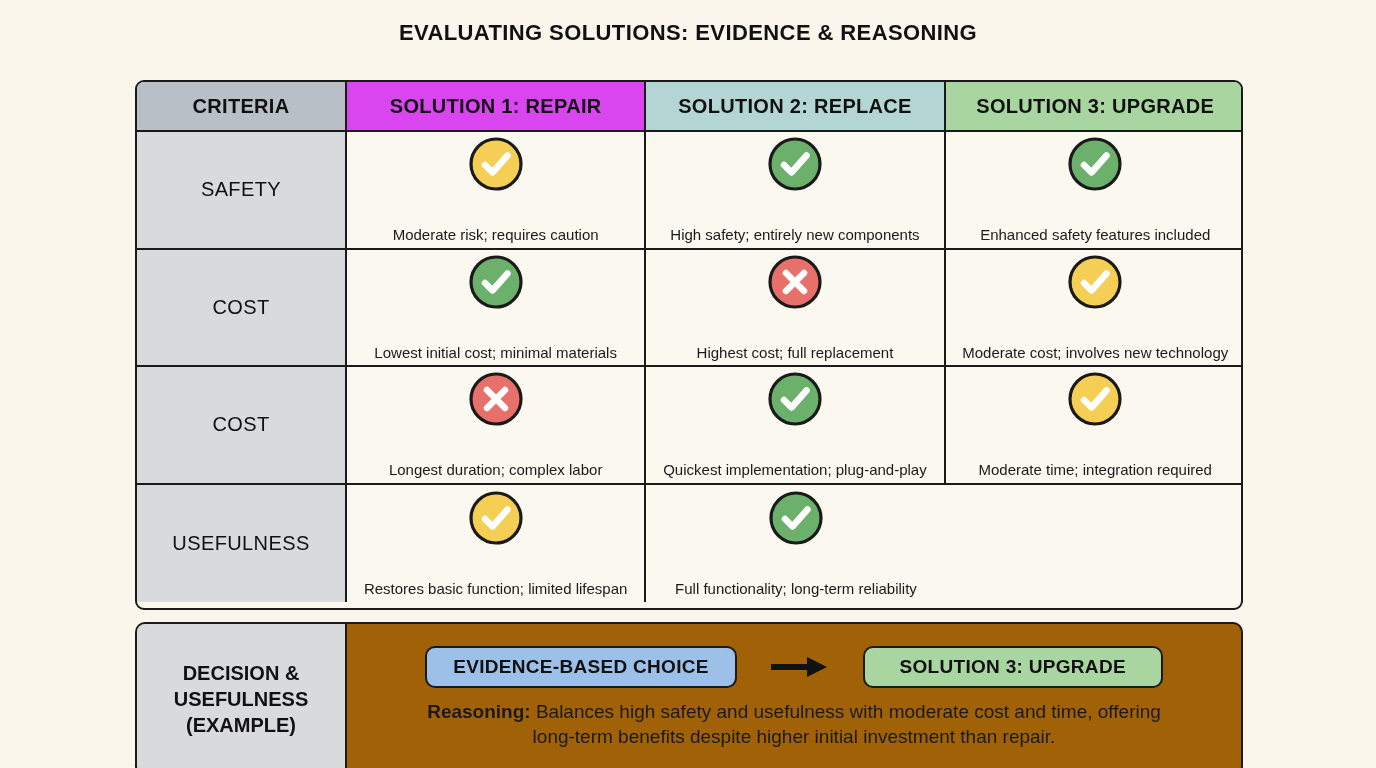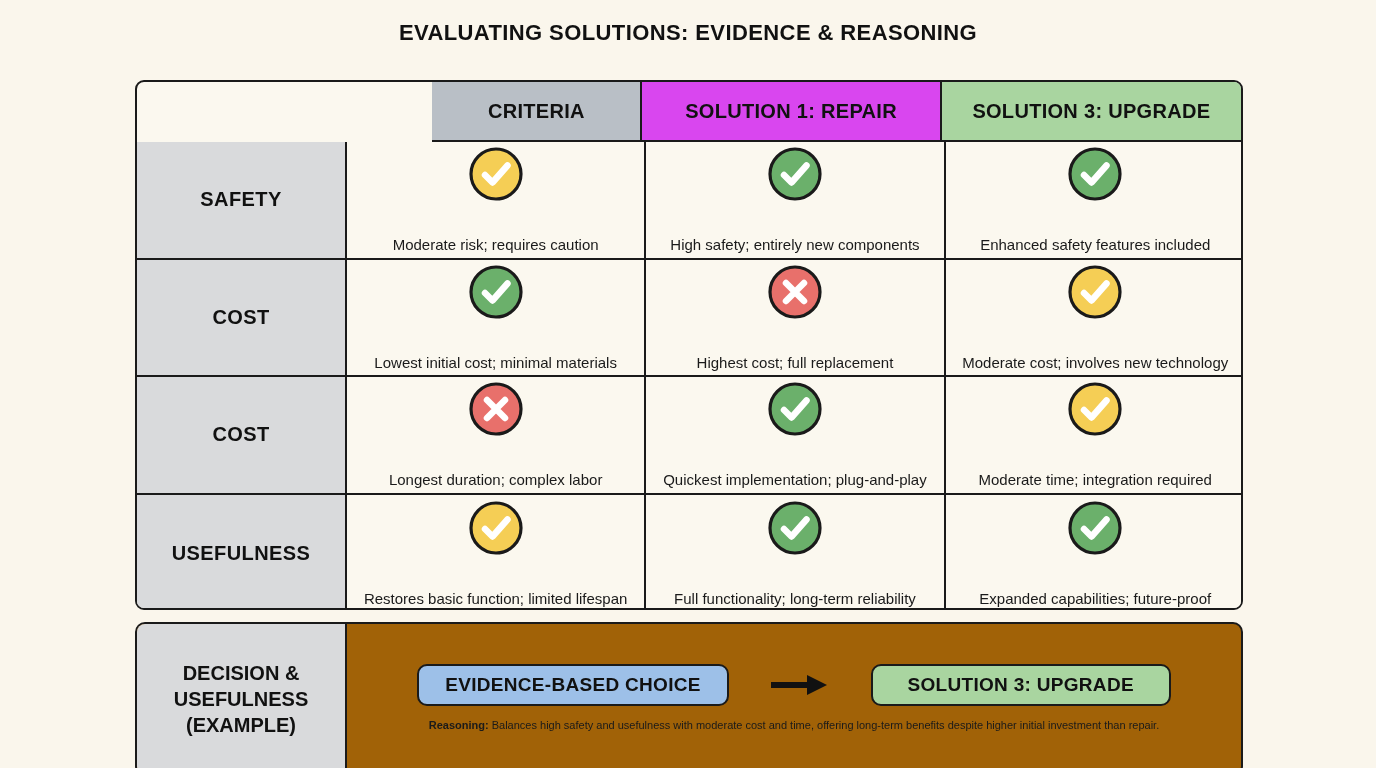--- a/index.html
+++ b/index.html
@@ -44,21 +44,21 @@
     border-radius: 9px;
     overflow: hidden;
     background: #fbf8ef;
   }
 
   .row {
     display: flex;
     width: 100%;
   }
 
-  .row.header { height: 60px; justify-content: flex-end; }
+  .row.header { height: 50px; }
   .row.body   { height: 117.5px; }
 
   .cell {
     border-right: 2px solid #1a1a1a;
     border-bottom: 2px solid #1a1a1a;
     display: flex;
     flex-direction: column;
     align-items: center;
     justify-content: center;
     position: relative;
@@ -80,21 +80,21 @@
     font-weight: bold;
     color: #111111;
     letter-spacing: 0.3px;
     text-align: center;
   }
 
   
   .criteria-cell { background: #d9dadc; }
   .criteria-label {
     font-size: 20px;
-    font-weight: bold;
+    font-weight: normal;
     color: #111111;
     letter-spacing: 0.4px;
     text-align: center;
   }
 
   .data-cell { background: #fbf8ef; padding: 8px 12px; gap: 20px; }
 
   .icon-wrap {
     width: 58px; height: 58px;
     margin-bottom: 14px;
@@ -148,21 +148,21 @@
     flex-direction: column;
     align-items: center;
     justify-content: center;
     padding: 10px 14px 12px 14px;
   }
 
   .choice-row {
     display: flex;
     align-items: center;
     justify-content: center;
-    gap: 40px;
+    gap: 32px;
     margin-bottom: 12px;
   }
 
   .pill {
     border: 2.5px solid #1a1a1a;
     border-radius: 10px;
     height: 42px;
     display: flex;
     align-items: center;
     justify-content: center;
@@ -172,21 +172,21 @@
     color: #111111;
     letter-spacing: 0.3px;
     min-width: 300px;
   }
   .pill-blue  { background: #9dc0e8; }
   .pill-green { background: #a9d5a0; }
 
   .arrow { display: flex; align-items: center; }
 
   .reasoning {
-    font-size: 11px;
+    font-size: 19px;
     color: #1a1a1a;
     text-align: center;
     line-height: 1.3;
     max-width: 760px;
   }
   .reasoning b { font-weight: bold; }
 </style>
 </head>
 <body>
 
@@ -196,20 +196,23 @@
 
   <div class="matrix">
 
     <div class="row header">
       <div class="cell col-criteria hd-criteria">
         <span class="hd-label">CRITERIA</span>
       </div>
       <div class="cell col-sol hd-s1">
         <span class="hd-label">SOLUTION 1: REPAIR</span>
       </div>
+      <div class="cell col-sol hd-s2">
+        <span class="hd-label">SOLUTION 2: REPLACE</span>
+      </div>
       <div class="cell col-sol hd-s3">
         <span class="hd-label">SOLUTION 3: UPGRADE</span>
       </div>
     </div>
 
     <div class="row body">
       <div class="cell col-criteria criteria-cell">
         <span class="criteria-label">SAFETY</span>
       </div>
       <div class="cell col-sol data-cell">
@@ -321,29 +324,20 @@
         <span class="cell-note">Restores basic function; limited lifespan</span>
       </div>
       <div class="cell col-sol data-cell">
         <span class="icon-wrap">
           <svg width="56" height="56" viewBox="0 0 56 56">
               <circle cx="28" cy="28" r="25" fill="#6bb06b" stroke="#1a1a1a" stroke-width="3.2"></circle>
               <path d="M17 29 L24.5 36.5 L39.5 19.5" fill="none" stroke="#ffffff" stroke-width="6.5" stroke-linecap="round" stroke-linejoin="round"></path>
             </svg>
         </span>
         <span class="cell-note">Full functionality; long-term reliability</span>
-      </div>
-      <div class="cell col-sol data-cell">
-        <span class="icon-wrap">
-          <svg width="56" height="56" viewBox="0 0 56 56">
-              <circle cx="28" cy="28" r="25" fill="#6bb06b" stroke="#1a1a1a" stroke-width="3.2"></circle>
-              <path d="M17 29 L24.5 36.5 L39.5 19.5" fill="none" stroke="#ffffff" stroke-width="6.5" stroke-linecap="round" stroke-linejoin="round"></path>
-            </svg>
-        </span>
-        <span class="cell-note">Expanded capabilities; future-proof</span>
       </div>
     </div>
 
   </div>
 
   <div class="decision">
     <div class="decision-label">
       <span class="dl-line">DECISION &amp;</span>
       <span class="dl-line">USEFULNESS</span>
       <span class="dl-line">(EXAMPLE)</span>

